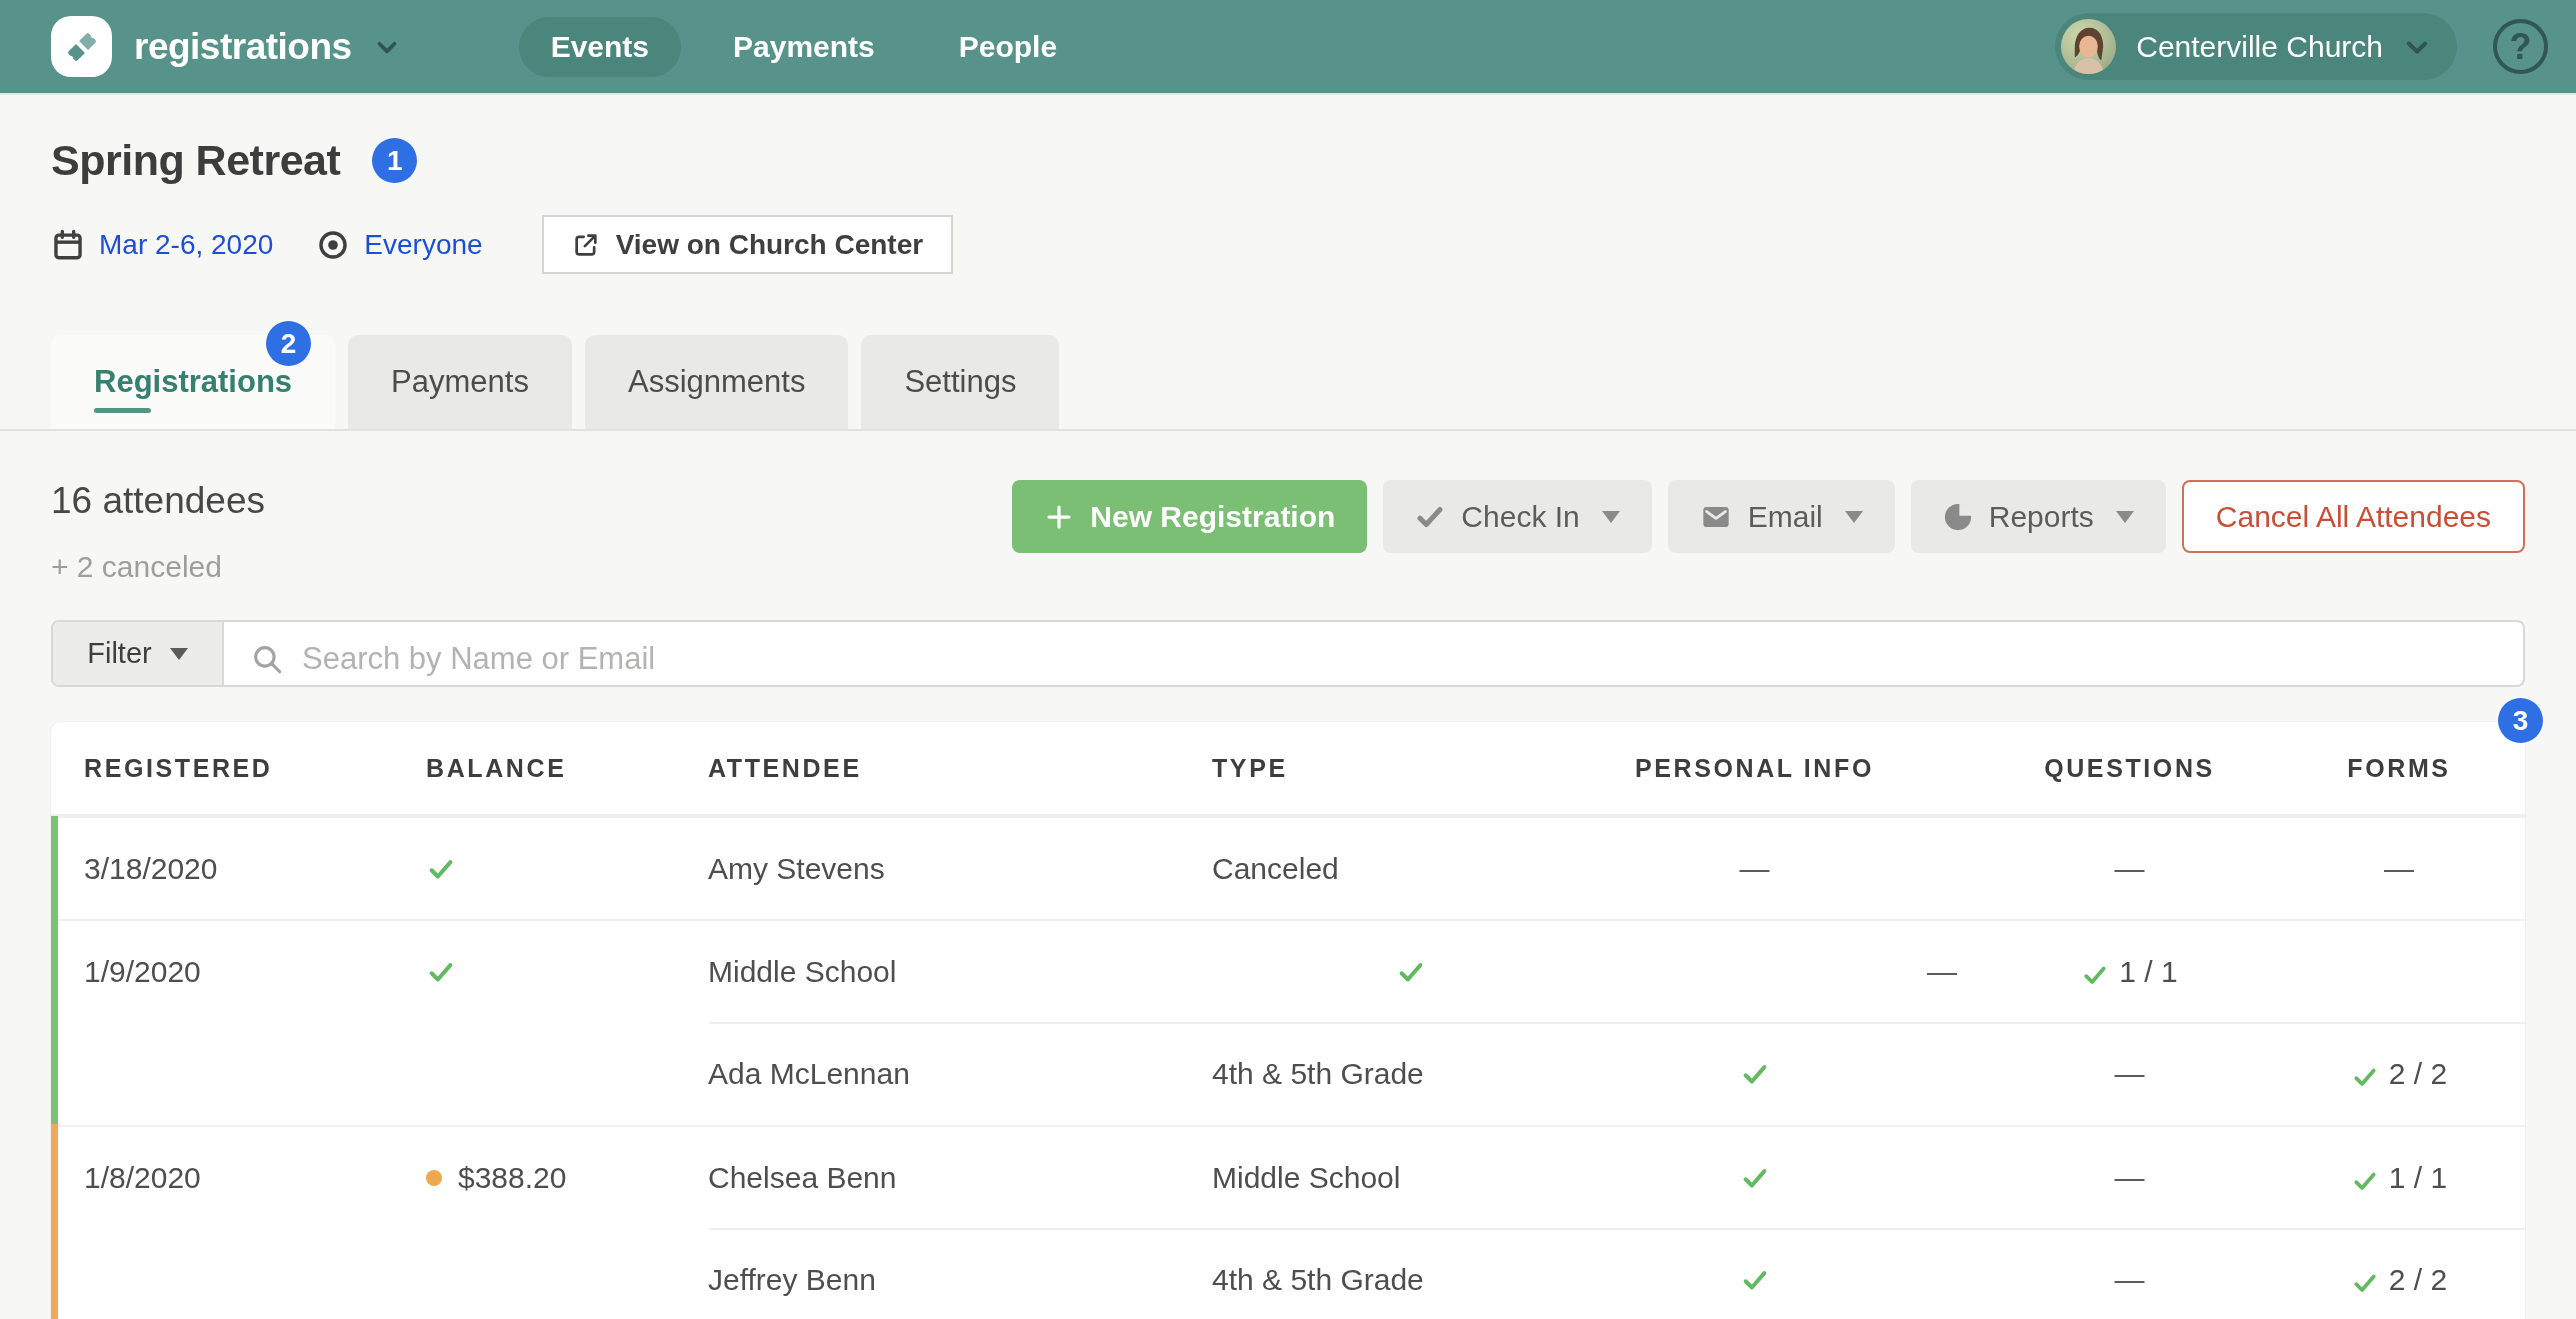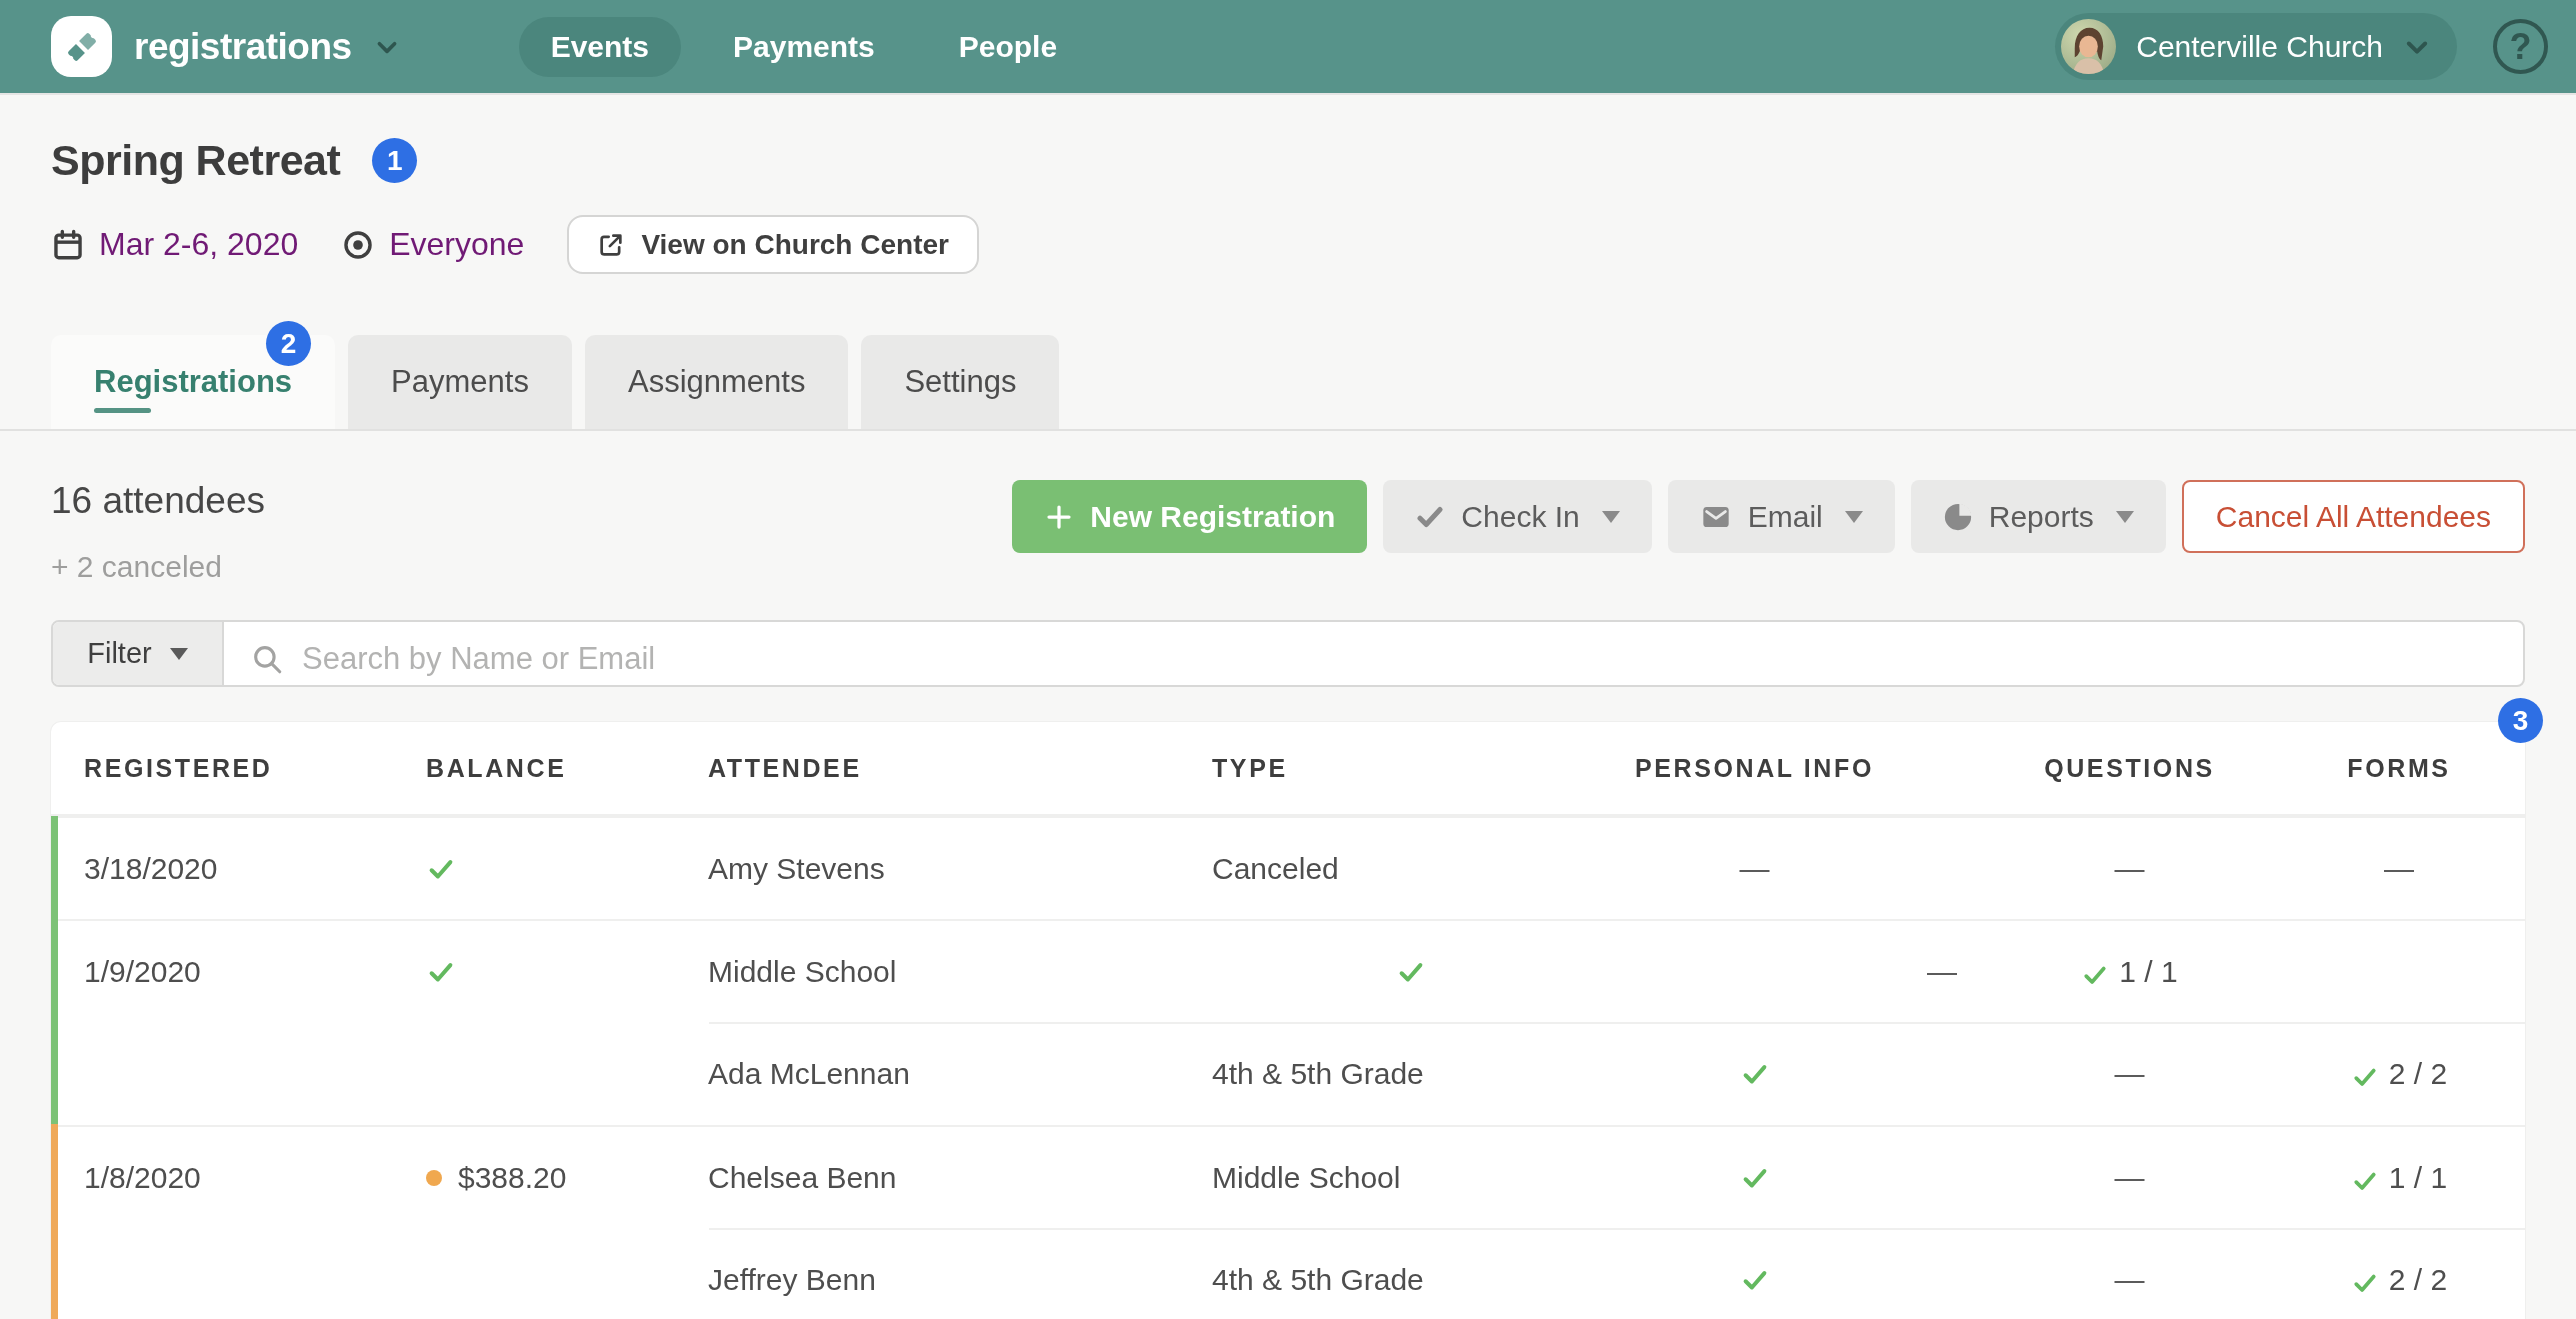--- a/index.html
+++ b/index.html
@@ -44,25 +44,25 @@
   
   .content { padding:0 51px; }
   .title-row { display:flex; align-items:center; gap:32px; margin-top:43px; }
   .page-title { font-size:43px; font-weight:600; color:#3d3d3d; letter-spacing:-0.5px; }
   .hint-badge {
     width:45px; height:45px; border-radius:50%; background:#2e6fe4; color:#fff;
     font-size:28px; font-weight:700; display:flex; align-items:center;
     justify-content:center; cursor:pointer; flex:0 0 auto;
   }
   .meta-row { display:flex; align-items:center; gap:43px; margin-top:30px; }
-  .meta-item { display:flex; align-items:center; gap:14px; font-size:32px; color:#701a75; }
+  .meta-item { display:flex; align-items:center; gap:14px; font-size:28px; color:#1d4ed8; }
   .btn-outline {
     display:flex; align-items:center; gap:16px; background:#fff;
-    border:2px solid #d5d5d4; border-radius:16px; height:59px; padding:0 28px;
-    font-size:28px; font-weight:600; color:#3f3f3f; cursor:pointer;
+    border:2px solid #d5d5d4; border-radius:0; height:59px; padding:0 28px;
+    font-size:28px; font-weight:600; color:#3f3f3f; cursor:pointer;margin-left:16px;
   }
 
   
   .tabs-strip { position:relative; margin-top:61px; padding:0 0 0 51px; }
   .tabs { display:flex; gap:13px; }
   .tab {
     height:94px; display:flex; align-items:center; padding:0 43px;
     background:#e9e9e8; border-radius:10px 10px 0 0; font-size:31px;
     color:#4c4c4c; cursor:pointer; position:relative; white-space:nowrap;
   }

